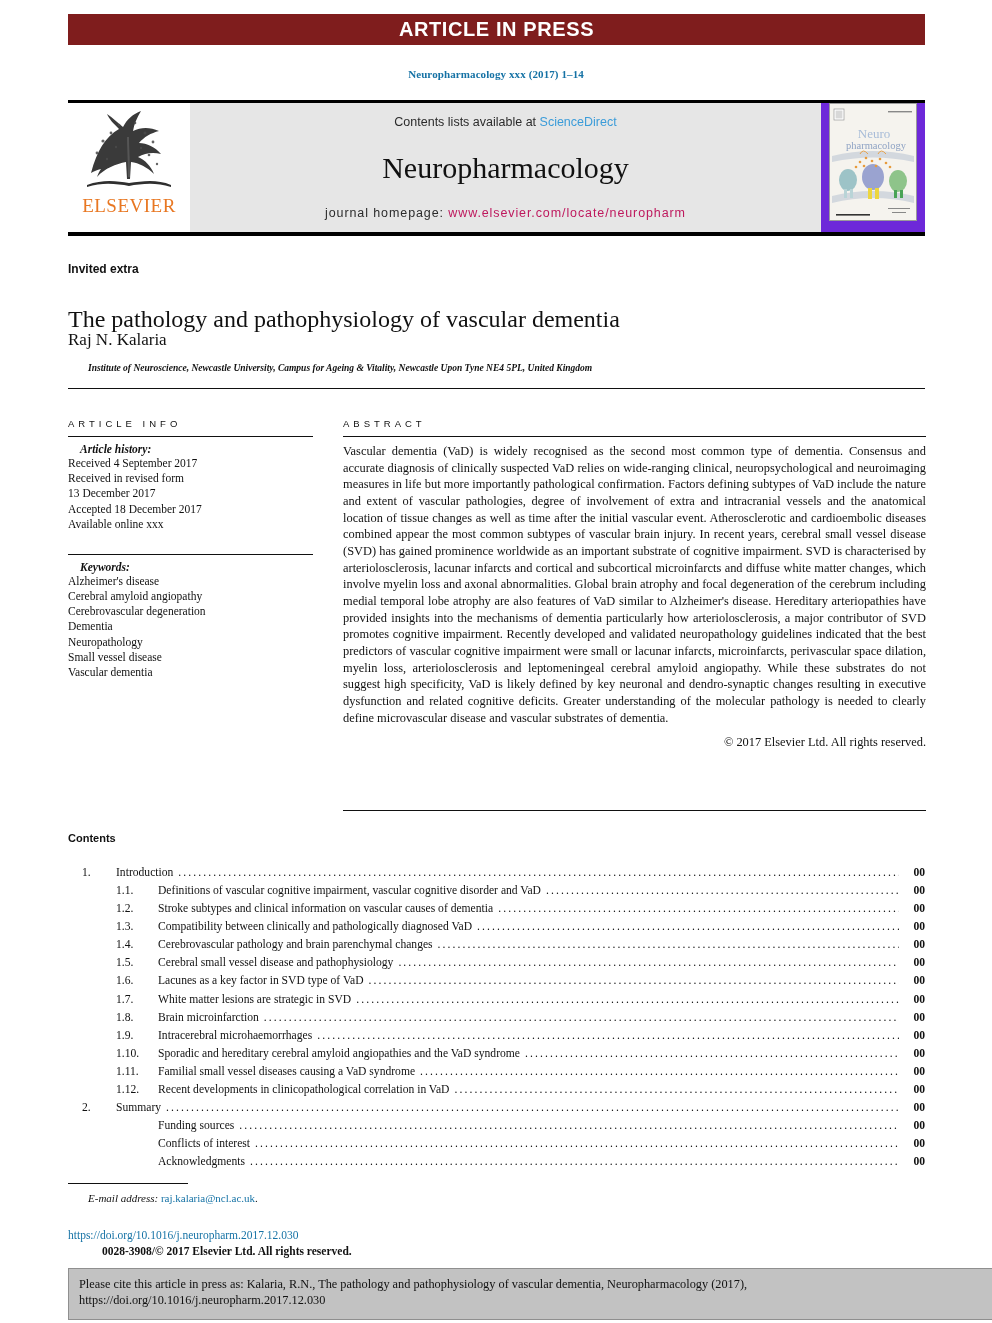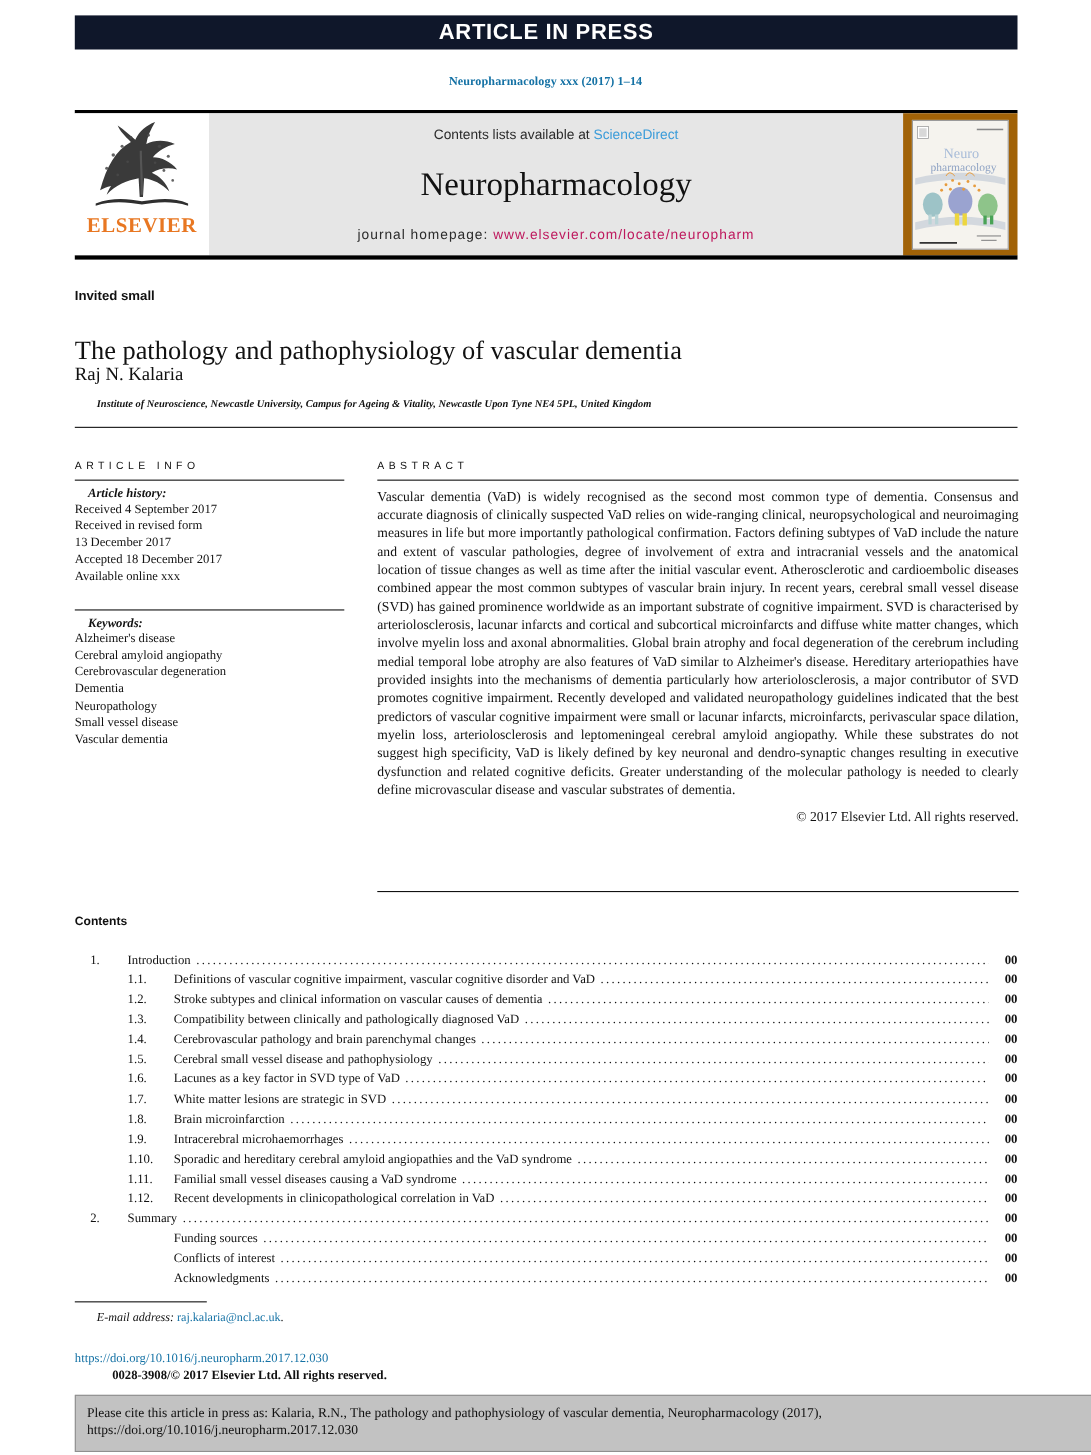--- a/index.html
+++ b/index.html
@@ -23,21 +23,21 @@
     box-sizing: border-box;
   }
 
   
   .aip-banner {
     position: absolute;
     left: 68px;
     top: 14px;
     width: 857px;
     height: 31px;
-    background: #0f172a;
+    background: #7f1d1d;
     display: flex;
     align-items: center;
     justify-content: center;
   }
   .aip-banner .aip-text {
     font-family: "Liberation Sans", sans-serif;
     font-weight: bold;
     font-size: 20px;
     letter-spacing: 0.6px;
     color: #ffffff;
@@ -73,21 +73,20 @@
   .elsevier-block {
     width: 122px;
     flex: 0 0 122px;
     display: flex;
     flex-direction: column;
     align-items: center;
     justify-content: flex-start;
     padding-top: 4px;
     box-sizing: border-box;
     background: #fff;
-    font-weight: bold;
   }
   .elsevier-tree {
     width: 92px;
     height: 88px;
     overflow: hidden;
   }
   .elsevier-word {
     font-family: "Liberation Serif", serif;
     font-size: 19px;
     letter-spacing: 0.5px;
@@ -126,23 +125,22 @@
     letter-spacing: 0.9px;
   }
   .homepage-line .hp-link {
     color: #be185d;
     letter-spacing: 0.9px;
   }
   .cover-block {
     width: 104px;
     flex: 0 0 104px;
     display: flex;
-    align-items: center;
     justify-content: center;
-    background: #a16207;
+    background: #6d28d9;
   }
   .cover-thumb {
     width: 86px;
     height: 116px;
     border: 1px solid #9a9a9a;
     background: #f3f1ec;
     position: relative;
     overflow: hidden;
   }
 
@@ -454,21 +452,21 @@
           <path d="M30 50 q3 -6 8 0" stroke="#e79b3c" stroke-width="0.9" fill="none"></path>
           <path d="M48 50 q3 -6 8 0" stroke="#e79b3c" stroke-width="0.9" fill="none"></path>
           <rect x="6" y="110" width="34" height="1.6" fill="#333"></rect>
           <rect x="58" y="104" width="22" height="1" fill="#888"></rect>
           <rect x="62" y="108" width="14" height="1" fill="#888"></rect>
         </svg>
       </div>
     </div>
   </div>
 
-  <div class="invited-review">Invited small</div>
+  <div class="invited-review">Invited extra</div>
   <h1 class="art-title">The pathology and pathophysiology of vascular dementia</h1>
   <div class="art-author">Raj N. Kalaria</div>
   <div class="art-affil">Institute of Neuroscience, Newcastle University, Campus for Ageing &amp; Vitality, Newcastle Upon Tyne NE4 5PL, United Kingdom</div>
   <div class="head-rule"></div>
 
   <div class="info-col">
     <div class="sec-label">ARTICLE INFO</div>
     <div class="sec-rule"></div>
     <div class="info-sub">Article history:</div>
     <div class="info-line">Received 4 September 2017</div>

